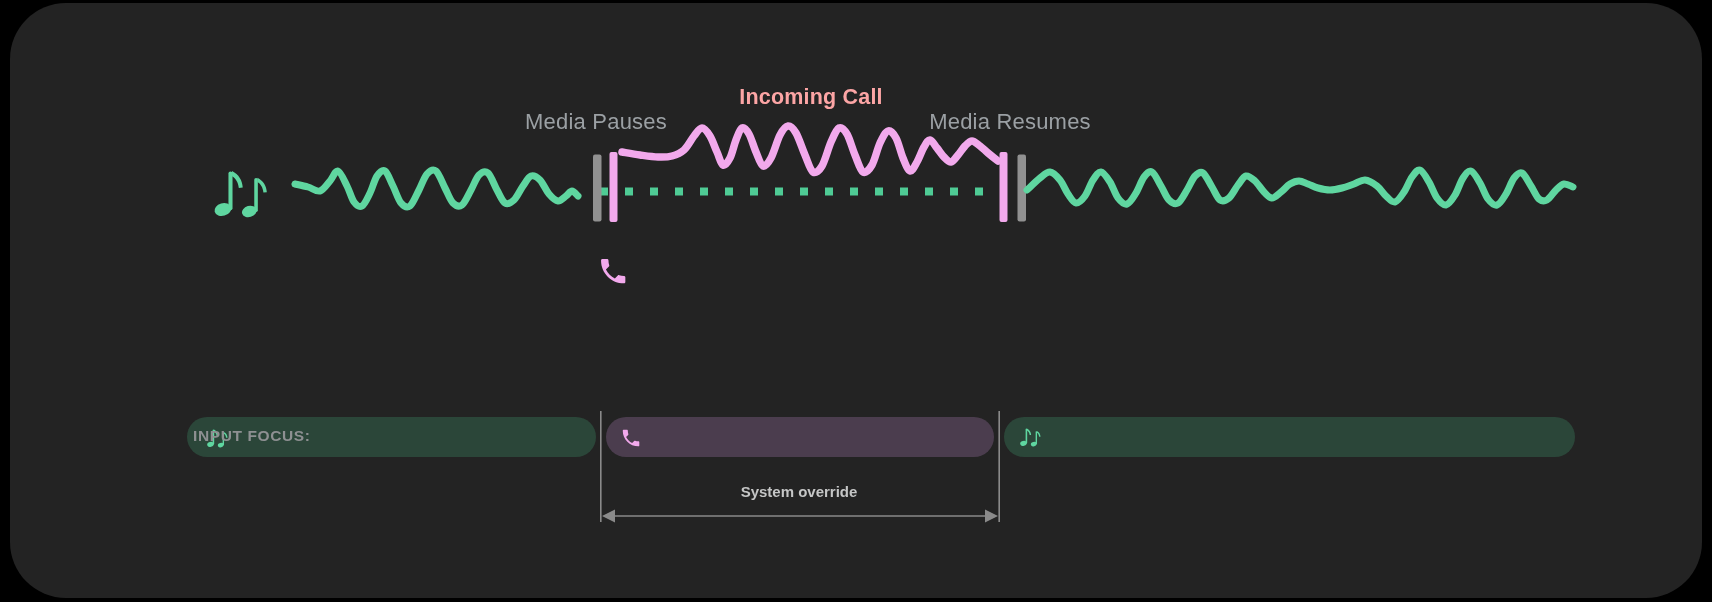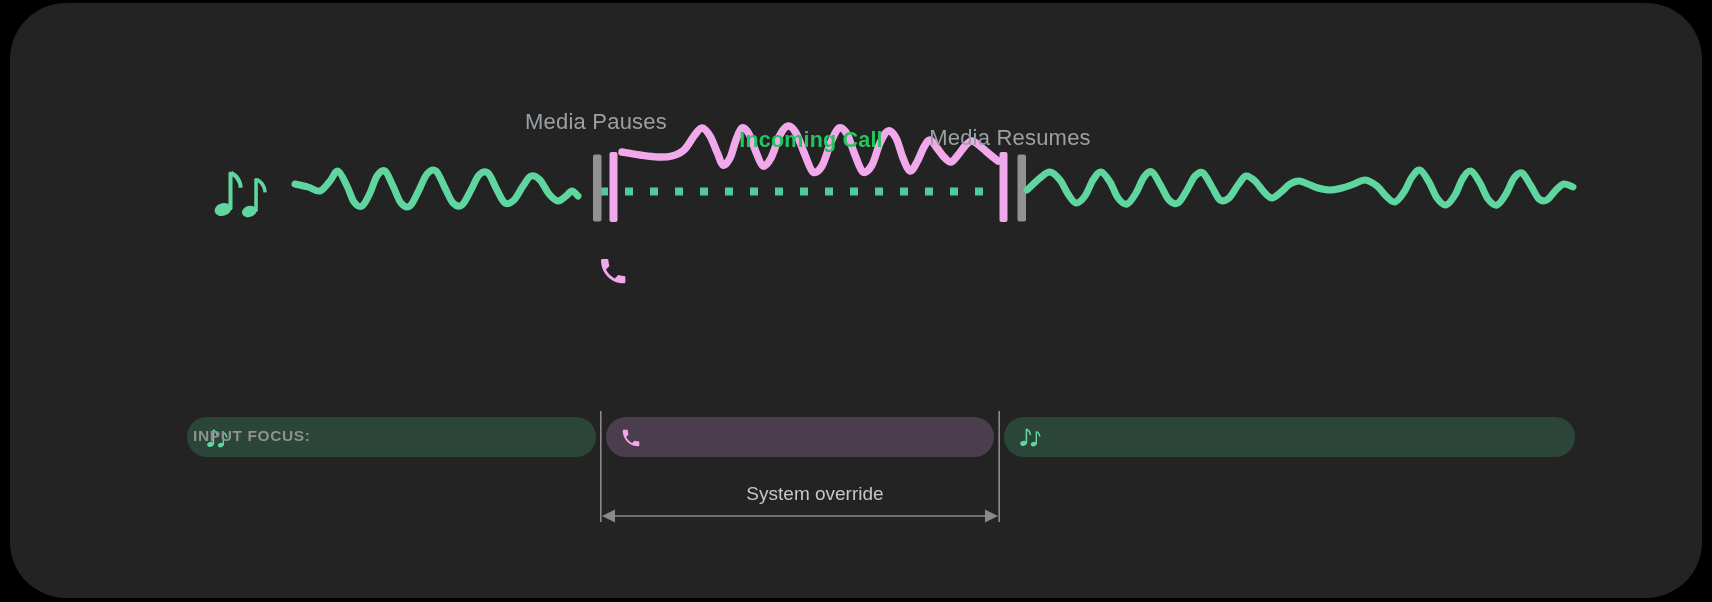--- a/index.html
+++ b/index.html
@@ -39,39 +39,37 @@
     transform: translateX(-50%);
     line-height: 1;
   }
   .label-gray {
     color: #9BA0A4;
     font-size: 22px;
     font-weight: 400;
     letter-spacing: 0.2px;
   }
   .label-pink {
-    color: #22c55e;
+    color: #fca5a5;
     font-size: 21.5px;
     font-weight: 700;
     letter-spacing: 0.2px;
-    margin-top: 43px;
   }
   .label-heading {
     color: #8E9092;
     font-size: 15.5px;
     font-weight: 700;
     letter-spacing: 0.6px;
     transform: none;
     margin-top: 40px;
   }
   .label-override {
     color: #C5C6C6;
-    font-size: 19px;
-    font-weight: 400;
-    margin-left: 16px;
+    font-size: 15px;
+    font-weight: 700;
   }
 </style>
 </head>
 <body>
 
 <div class="stage">
 
   <div class="card"></div>
 
   <svg class="fig" viewBox="0 0 1712 602" aria-hidden="true">
@@ -137,18 +135,18 @@
       <line x1="612" y1="516" x2="988" y2="516" stroke-width="1.6"></line>
       <polygon points="602,516 615,509.5 615,522.5" stroke="none"></polygon>
       <polygon points="998,516 985,509.5 985,522.5" stroke="none"></polygon>
     </g>
   </svg>
 
   <div class="label label-gray" style="left:596px; top:111px;">Media Pauses</div>
 
   <div class="label label-pink" style="left:811px; top:87px;">Incoming Call</div>
 
-  <div class="label label-gray" style="left:1010px; top:127px;text-align:right;">Media Resumes</div>
+  <div class="label label-gray" style="left:1010px; top:111px;text-align:right;">Media Resumes</div>
 
   <div class="label label-heading" style="left:193px; top:388px;">INPUT FOCUS:</div>
 
   <div class="label label-override" style="left:799px; top:484px;">System override</div>
 </div>
 
 </body></html>

